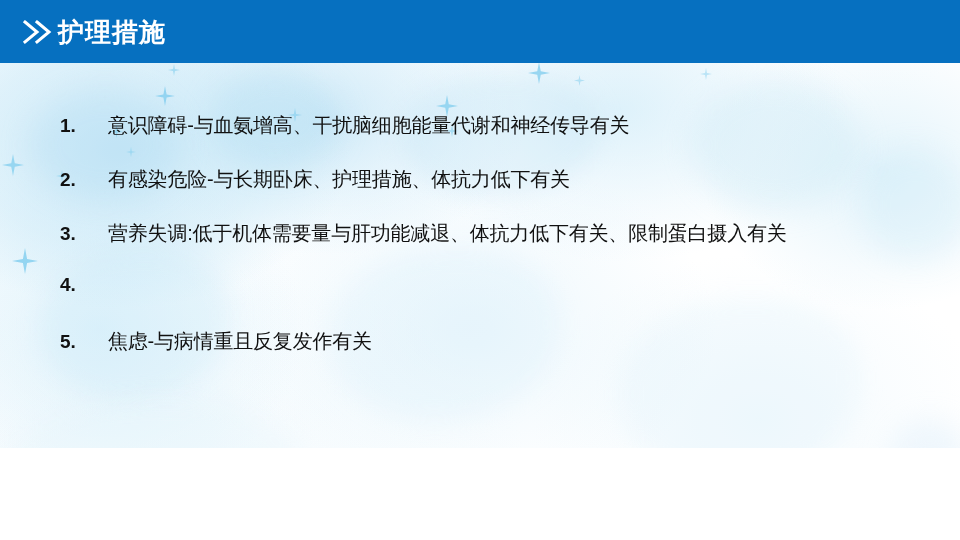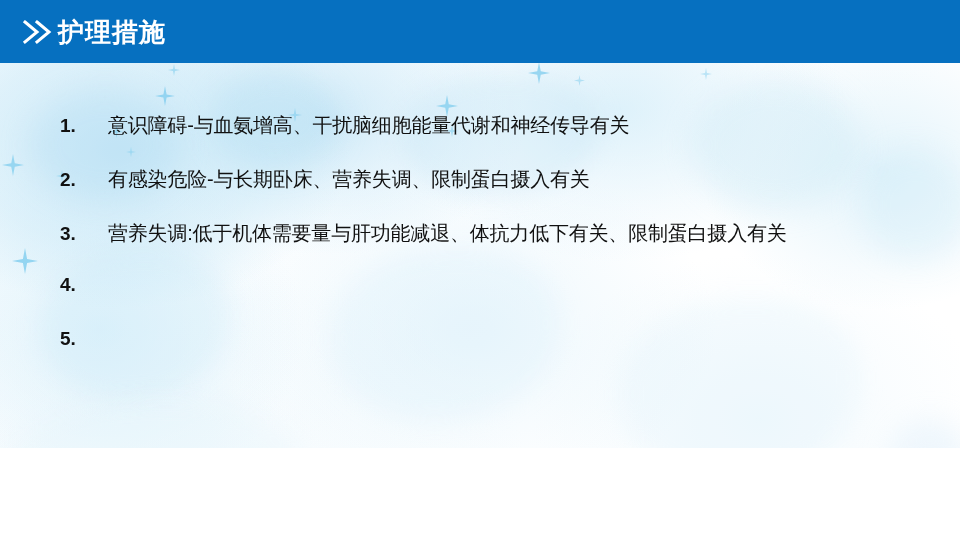--- a/index.html
+++ b/index.html
@@ -163,30 +163,31 @@
 
   <div id="content-list">
 
     <div class="list-item">
       <span class="item-number">1.</span>
       <span class="item-text">意识障碍-与血氨增高、干扰脑细胞能量代谢和神经传导有关</span>
     </div>
 
     <div class="list-item">
       <span class="item-number">2.</span>
-      <span class="item-text">有感染危险-与长期卧床、营养失调、限制蛋白摄入有关</span>
+      <span class="item-text">有感染危险-与长期卧床、护理措施、体抗力低下有关</span>
     </div>
 
     <div class="list-item">
       <span class="item-number">3.</span>
       <span class="item-text">营养失调:低于机体需要量与肝功能减退、体抗力低下有关、限制蛋白摄入有关</span>
     </div>
 
     <div class="list-item">
       <span class="item-number">4.</span>
     </div>
 
     <div class="list-item">
       <span class="item-number">5.</span>
+      <span class="item-text">焦虑-与病情重且反复发作有关</span>
     </div>
 
   </div>
 </div>
 
 </body></html>

